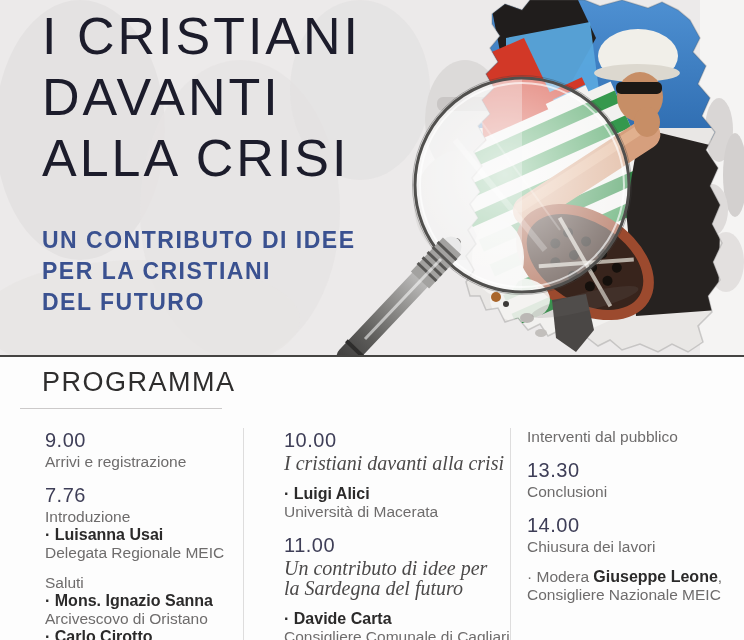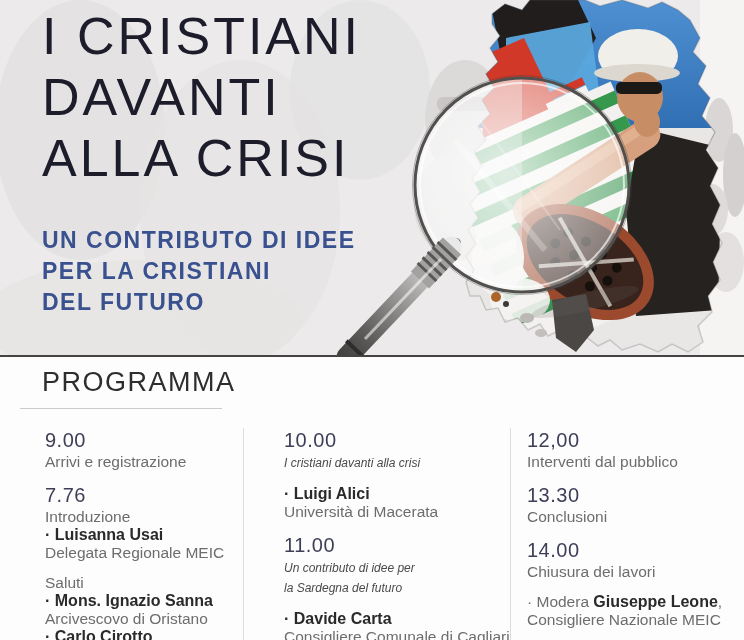--- a/index.html
+++ b/index.html
@@ -36,21 +36,21 @@
   .columns{position:absolute;left:0;top:71px;right:0;bottom:0;}
   .col{position:absolute;top:0;bottom:0;}
   .col1{left:45px;width:192px;}
   .col2{left:266px;width:230px;margin-left:18px;}
   .col3{left:527px;width:205px;}
   .vdiv{position:absolute;top:71px;bottom:0;width:1px;background:var(--divider);}
   .vdiv1{left:243px;} .vdiv2{left:510px;}
   .entry{margin:0 0 12px 0;}
   .line{font-size:15.5px;line-height:18px;color:var(--text);}
   .line.time-line{font-size:20px;line-height:24px;letter-spacing:.5px;color:var(--time);margin-bottom:1px;}
-  .line.italic-line{font-size:12px;line-height:20px;}
+  .line.italic-line{font-size:20px;line-height:20px;font-family:Liberation Serif, serif;}
   .seg-plain{color:var(--text);}
   .seg-bold{font-weight:700;color:var(--bold-text);font-size:16px;}
   .seg-italic{font-style:italic;color:var(--italic-text);}
   .seg-time{color:var(--time);}
 </style>
 </head>
 <body>
 
 <div class="hero">
   <svg width="744" height="355" viewBox="0 0 744 355">
@@ -232,21 +232,20 @@
           <div class="line italic-line"><span class="seg-italic">Un contributo di idee per</span></div>
           <div class="line italic-line"><span class="seg-italic">la Sardegna del futuro</span></div>
         </div>
         <div class="entry">
           <div class="line"><span class="seg-bold">· Davide Carta</span></div>
           <div class="line"><span class="seg-plain">Consigliere Comunale di Cagliari</span></div>
         </div>
       </div>
       <div class="col col3">
         <div class="entry">
-          <div class="line time-line"><span class="seg-time">12,00</span></div>
           <div class="line"><span class="seg-plain">Interventi dal pubblico</span></div>
         </div>
         <div class="entry">
           <div class="line time-line"><span class="seg-time">13.30</span></div>
           <div class="line"><span class="seg-plain">Conclusioni</span></div>
         </div>
         <div class="entry">
           <div class="line time-line"><span class="seg-time">14.00</span></div>
           <div class="line"><span class="seg-plain">Chiusura dei lavori</span></div>
         </div>

